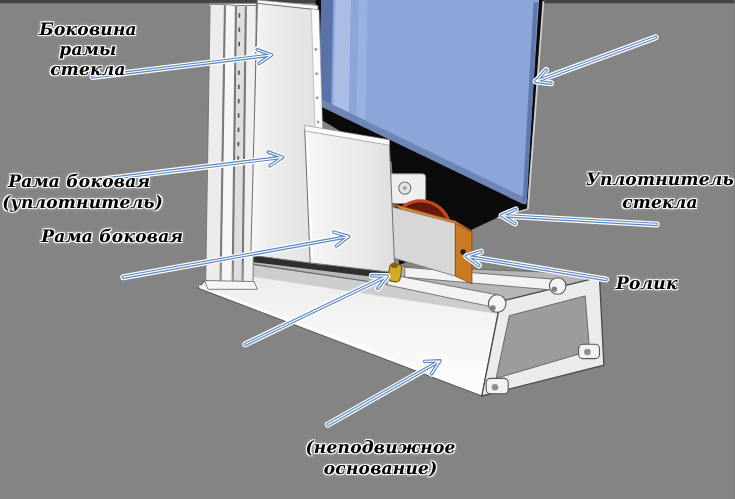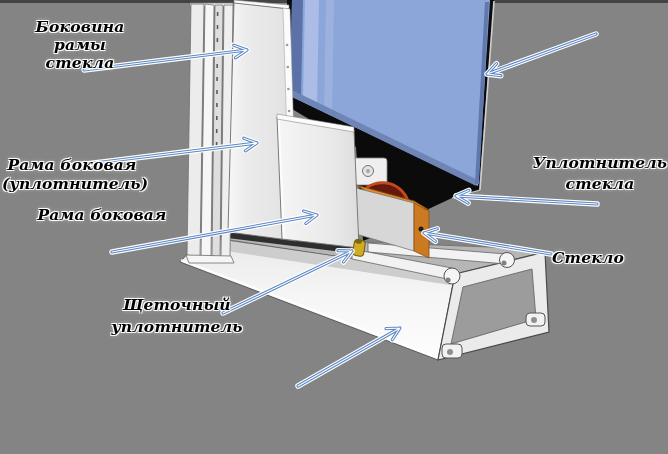--- a/index.html
+++ b/index.html
@@ -209,31 +209,28 @@
 
 <div class="lbl" style="left:2px;top:111px;width:140px;margin-top:44px;">
   <span>Рама боковая</span>
   <span>(уплотнитель)</span>
 </div>
 
 <div class="lbl" style="left:32px;top:205px;width:140px;">
   <span>Рама боковая</span>
 </div>
 
-<div class="lbl" style="left:107px;top:294px;width:140px;line-height:22px;">
-  <span>Щеточный</span>
-  <span>уплотнитель</span>
-</div>
 
 <div class="lbl" style="left:231px;top:397px;width:230px;">
+  <span>(неподвижное основание)</span>
 </div>
 
 
 <div class="lbl" style="left:527px;top:152px;width:146px;line-height:21px;">
   <span>Уплотнитель</span>
   <span>стекла</span>
 </div>
 
 <div class="lbl" style="left:538px;top:248px;width:100px;">
-  <span>Стекло</span>
+  <span>Ролик</span>
 </div>
 
 </div>
 
 </body></html>

